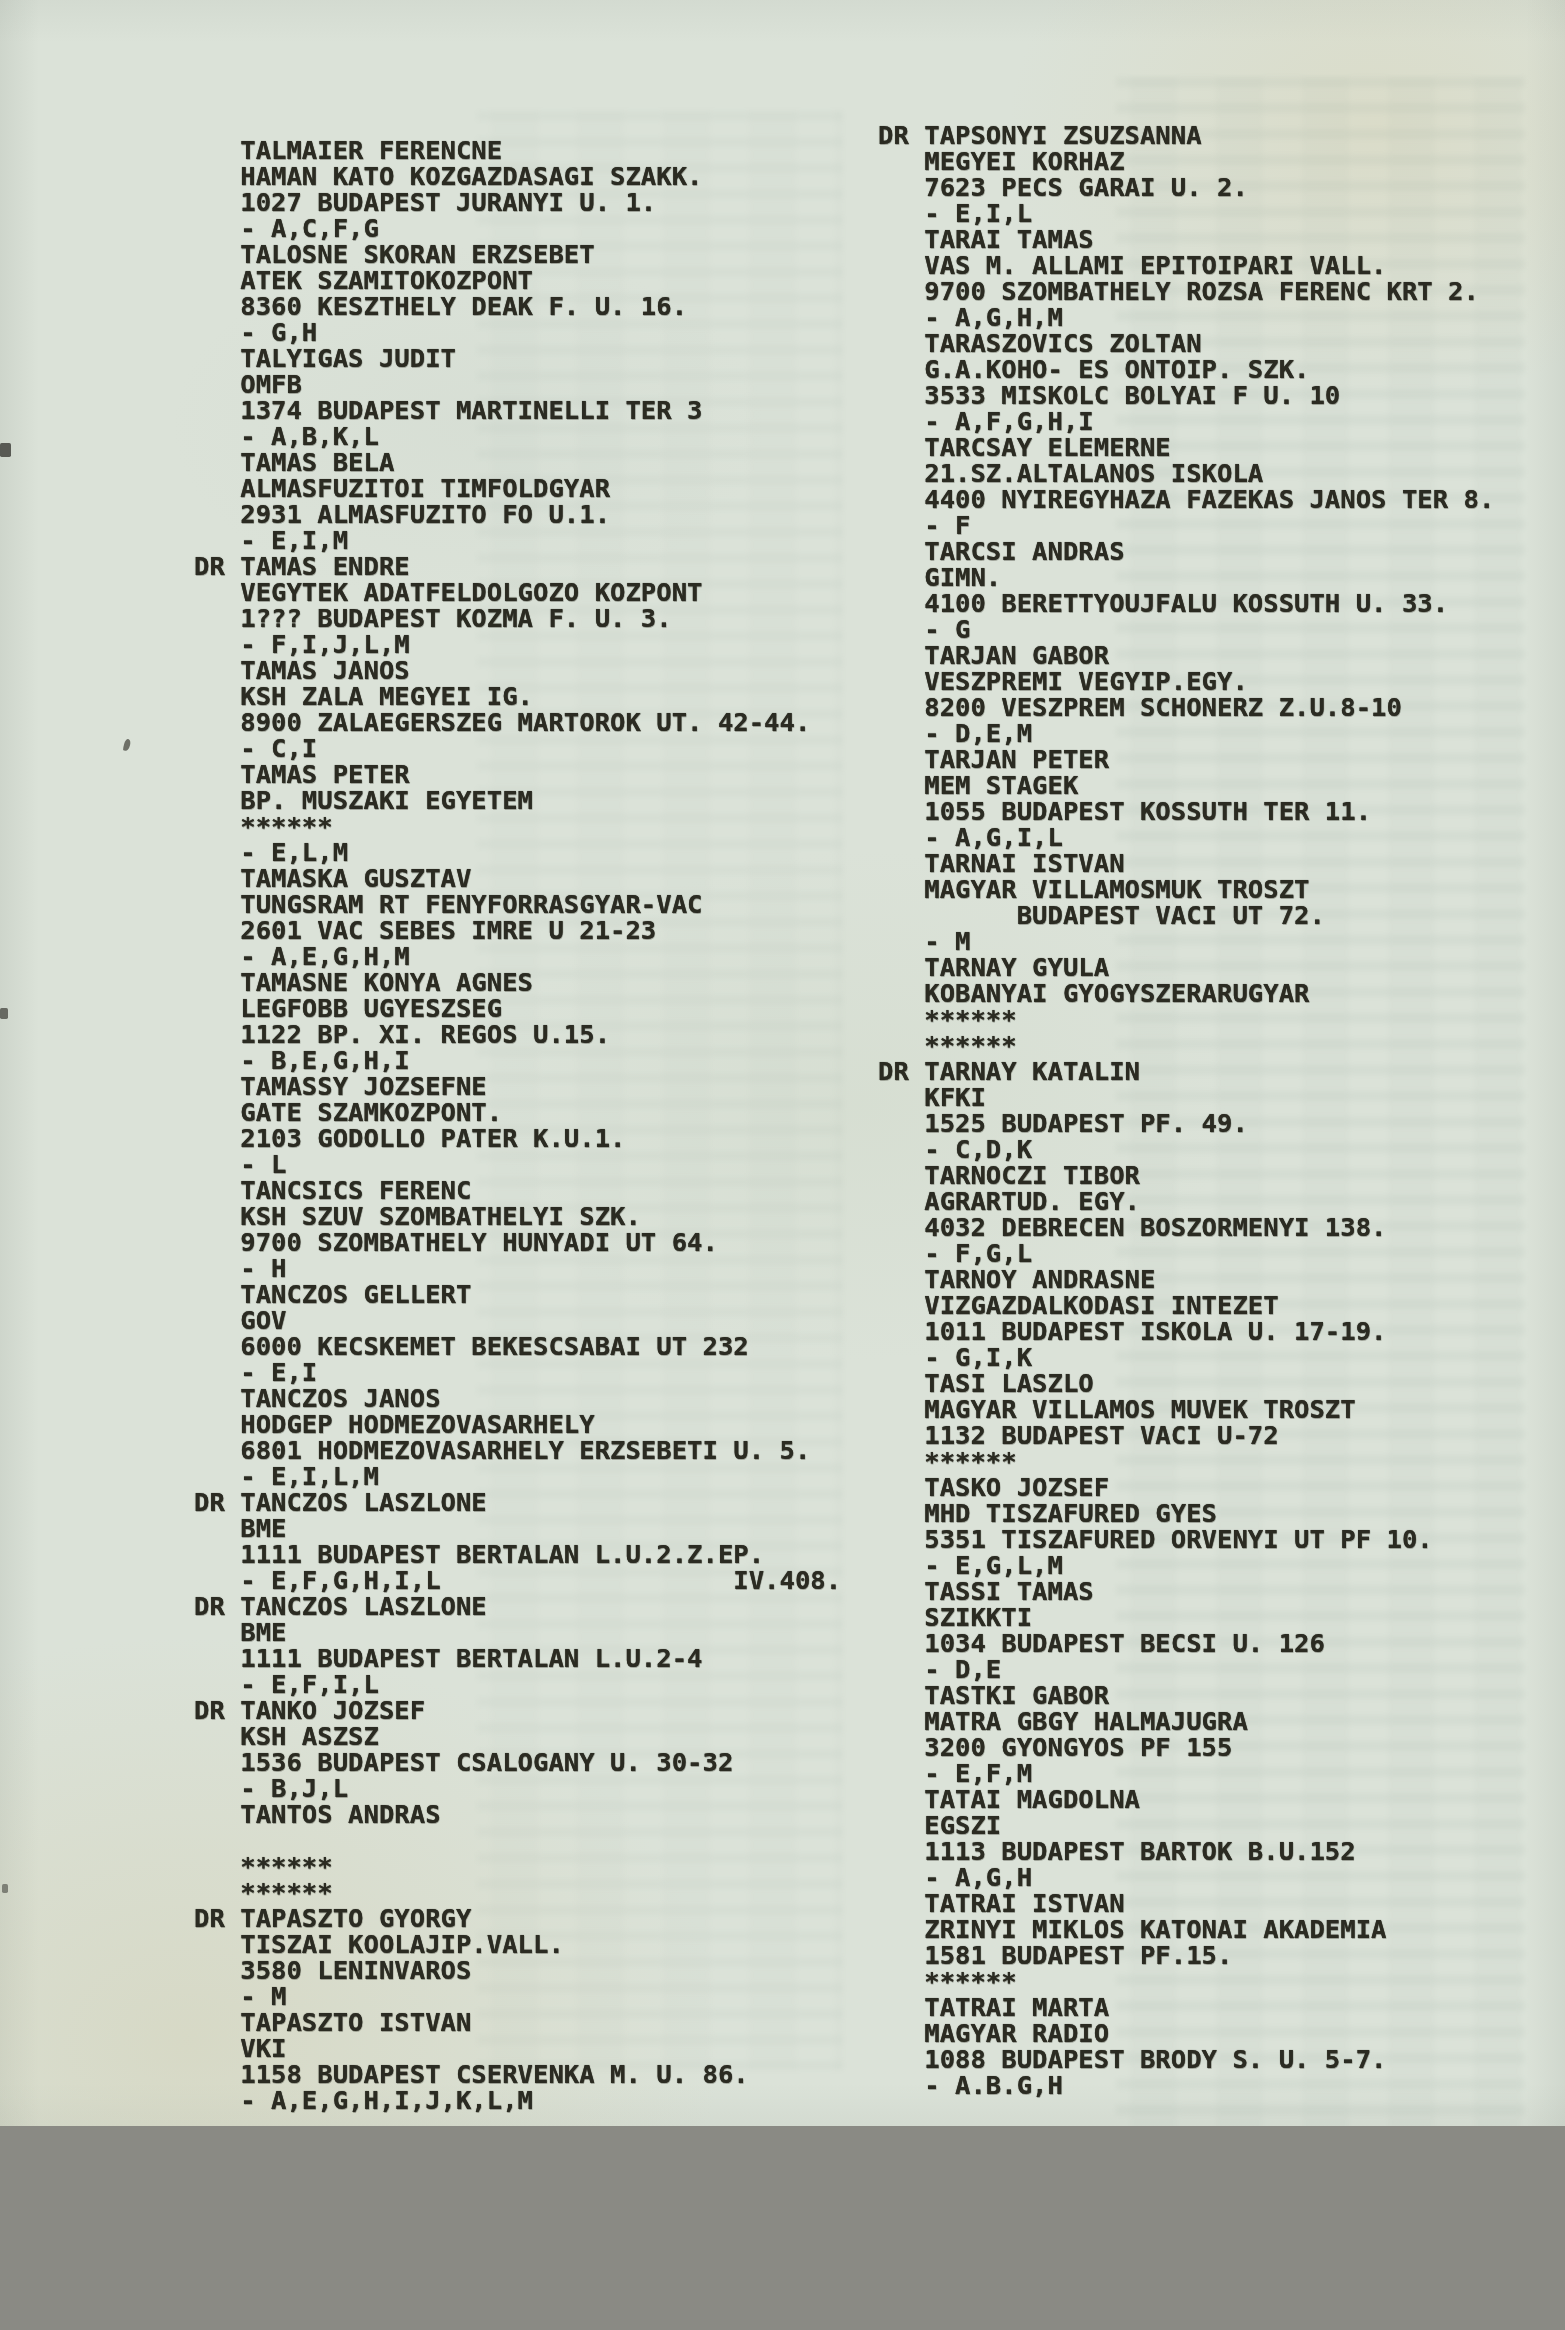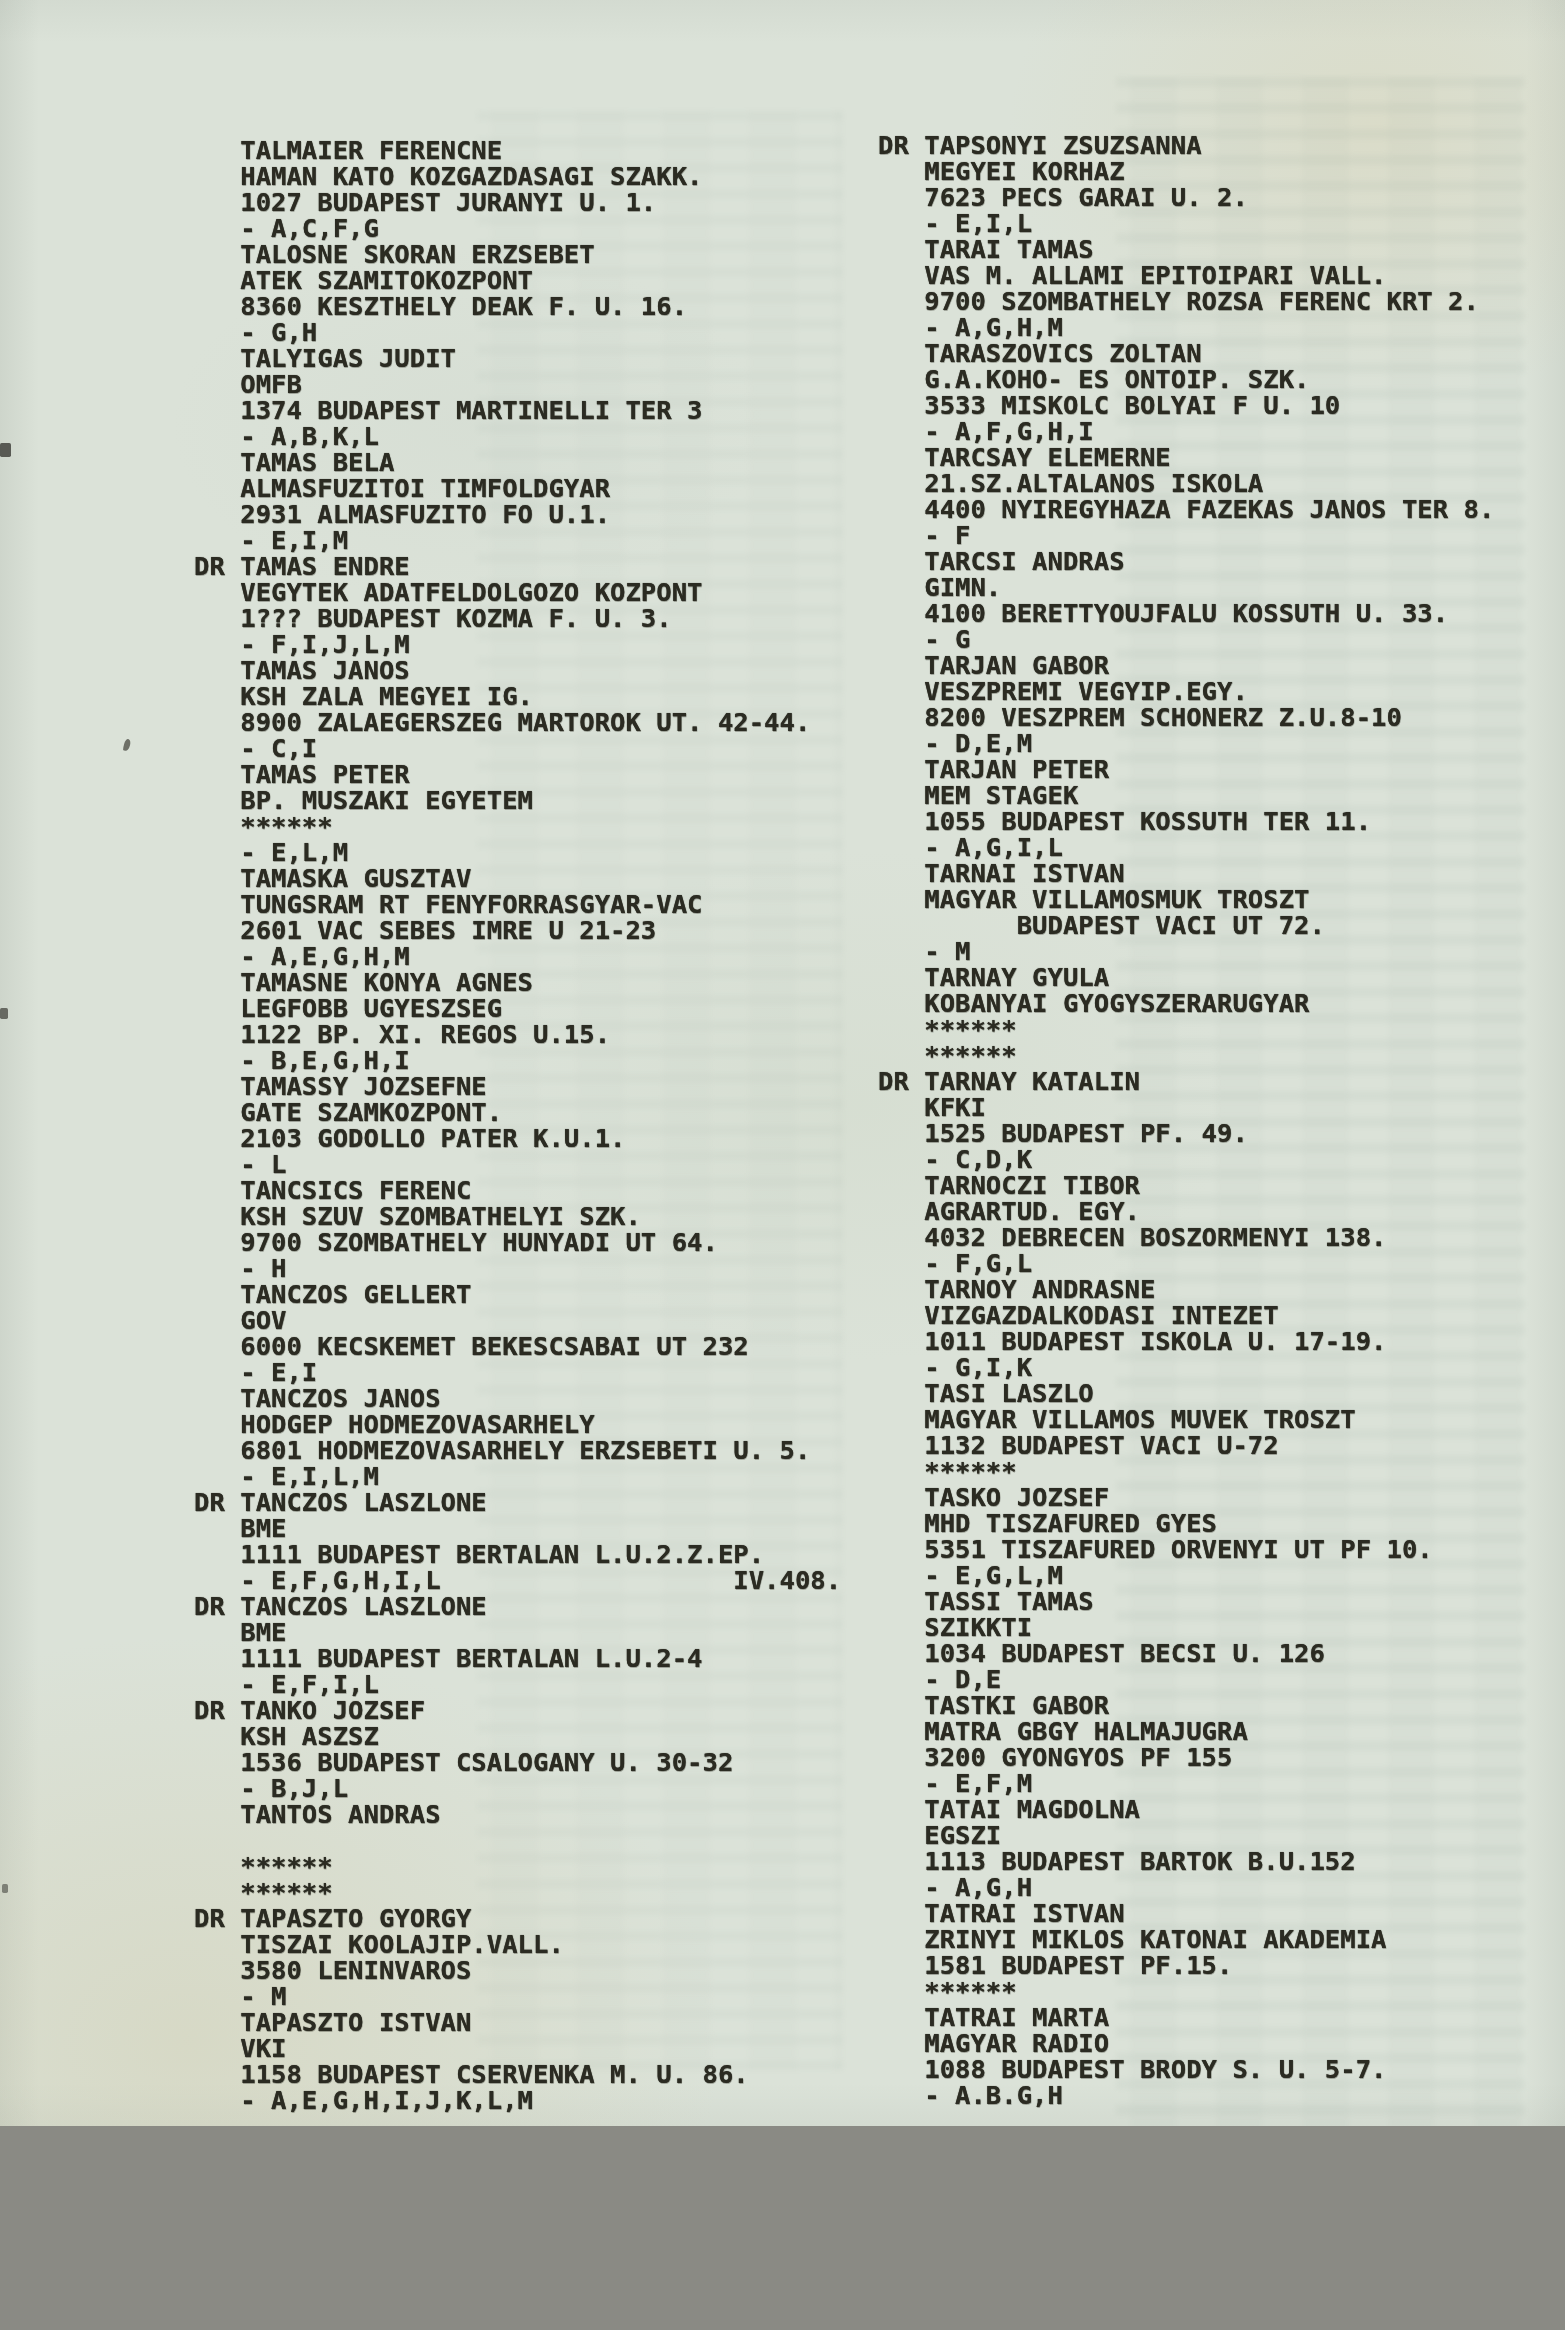--- a/index.html
+++ b/index.html
@@ -33,21 +33,21 @@
     margin:0;
     font-size:25.6px;
     line-height:26px;
     font-weight:700;
     letter-spacing:0;
     color:#2b2b22;
     text-shadow:0 0 0.9px rgba(38,38,28,0.85), 0.5px 0.5px 0 rgba(38,38,28,0.28);
     white-space:pre;
   }
   .col-left{left:194px;top:137px;}
-  .col-right{left:878px;top:132px;}
+  .col-right{left:878px;top:122px;}
   .page-number{
     position:absolute;
     left:204px;top:2233px;
     font-family:"DejaVu Serif","Liberation Serif",serif;
     font-size:30px;
     letter-spacing:2.6px;
     color:#2e2e28;
     text-shadow:0 0 0.9px rgba(40,40,34,0.7);
   }
   .speck{position:absolute;background:#3a3a34;border-radius:1.7px;}

